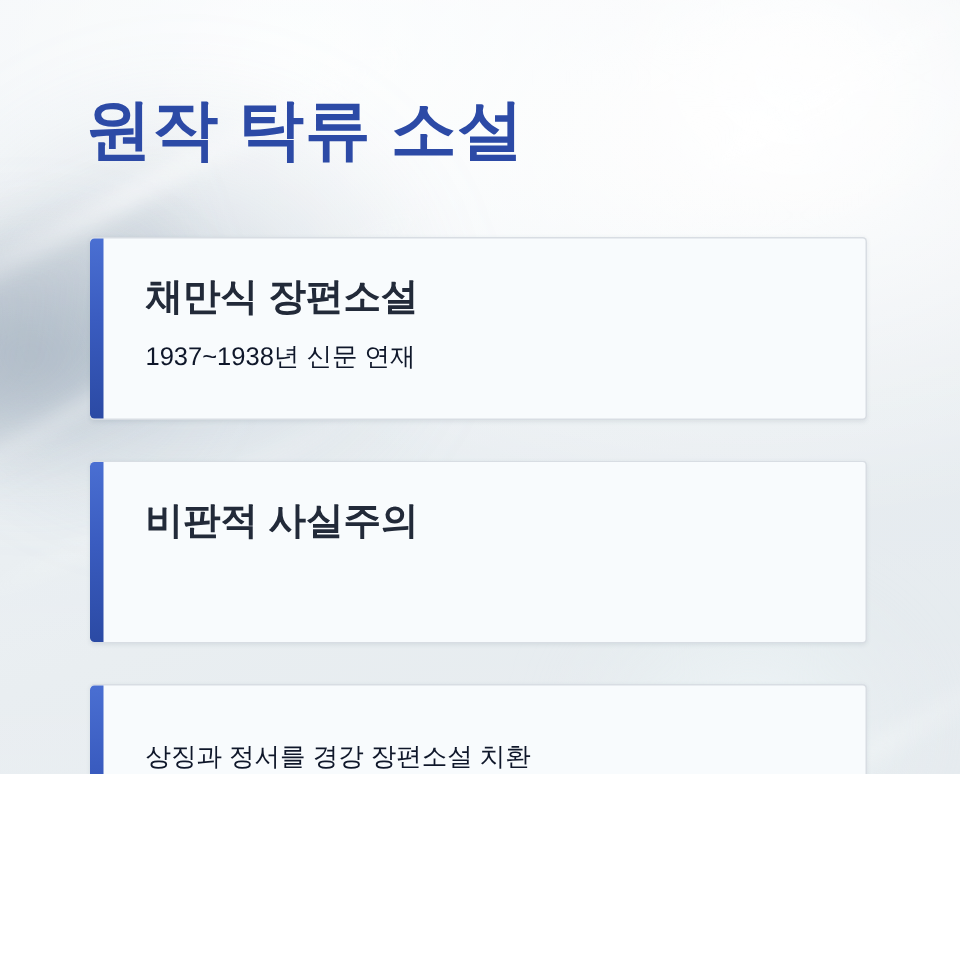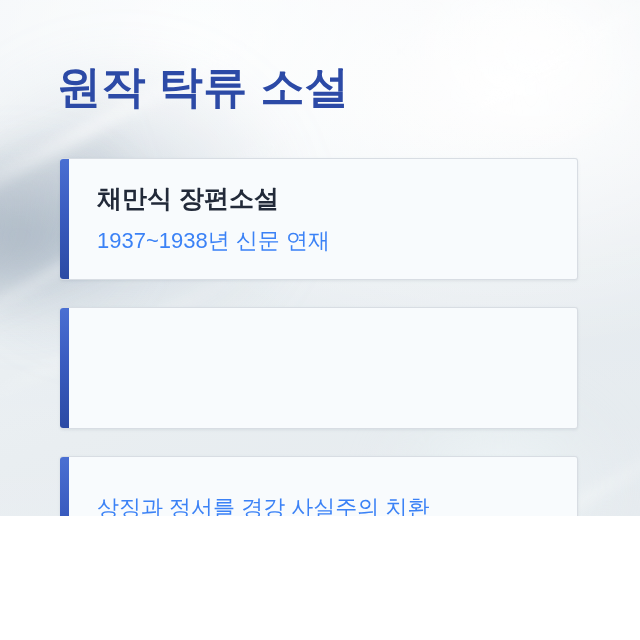--- a/index.html
+++ b/index.html
@@ -138,22 +138,22 @@
   }
   .card-title {
     font-size: 25px;
     font-weight: bold;
     color: #222a39;
     line-height: 1.25;
     white-space: nowrap;
   }
   .card-sub {
     margin-top: 13px;
-    font-size: 22px;
-    color: #3b82f6;
+    font-size: 17px;
+    color: #0f172a;
     line-height: 1.3;
     white-space: nowrap;
   }
 </style>
 </head>
 <body>
 
 <div id="slide">
 
   <div class="bg-base"></div>
@@ -177,24 +177,25 @@
       <div class="card-accent"></div>
       <div class="card-body">
         <div class="card-title">채만식 장편소설</div>
         <div class="card-sub">1937~1938년 신문 연재</div>
       </div>
     </div>
 
     <div class="card">
       <div class="card-accent"></div>
       <div class="card-body">
+        <div class="card-title">비판적 사실주의</div>
       </div>
     </div>
 
     <div class="card">
       <div class="card-accent"></div>
       <div class="card-body">
-        <div class="card-sub">상징과 정서를 경강 사실주의 치환</div>
+        <div class="card-sub">상징과 정서를 경강 장편소설 치환</div>
       </div>
     </div>
 
   </div>
 </div>
 
 </body></html>

